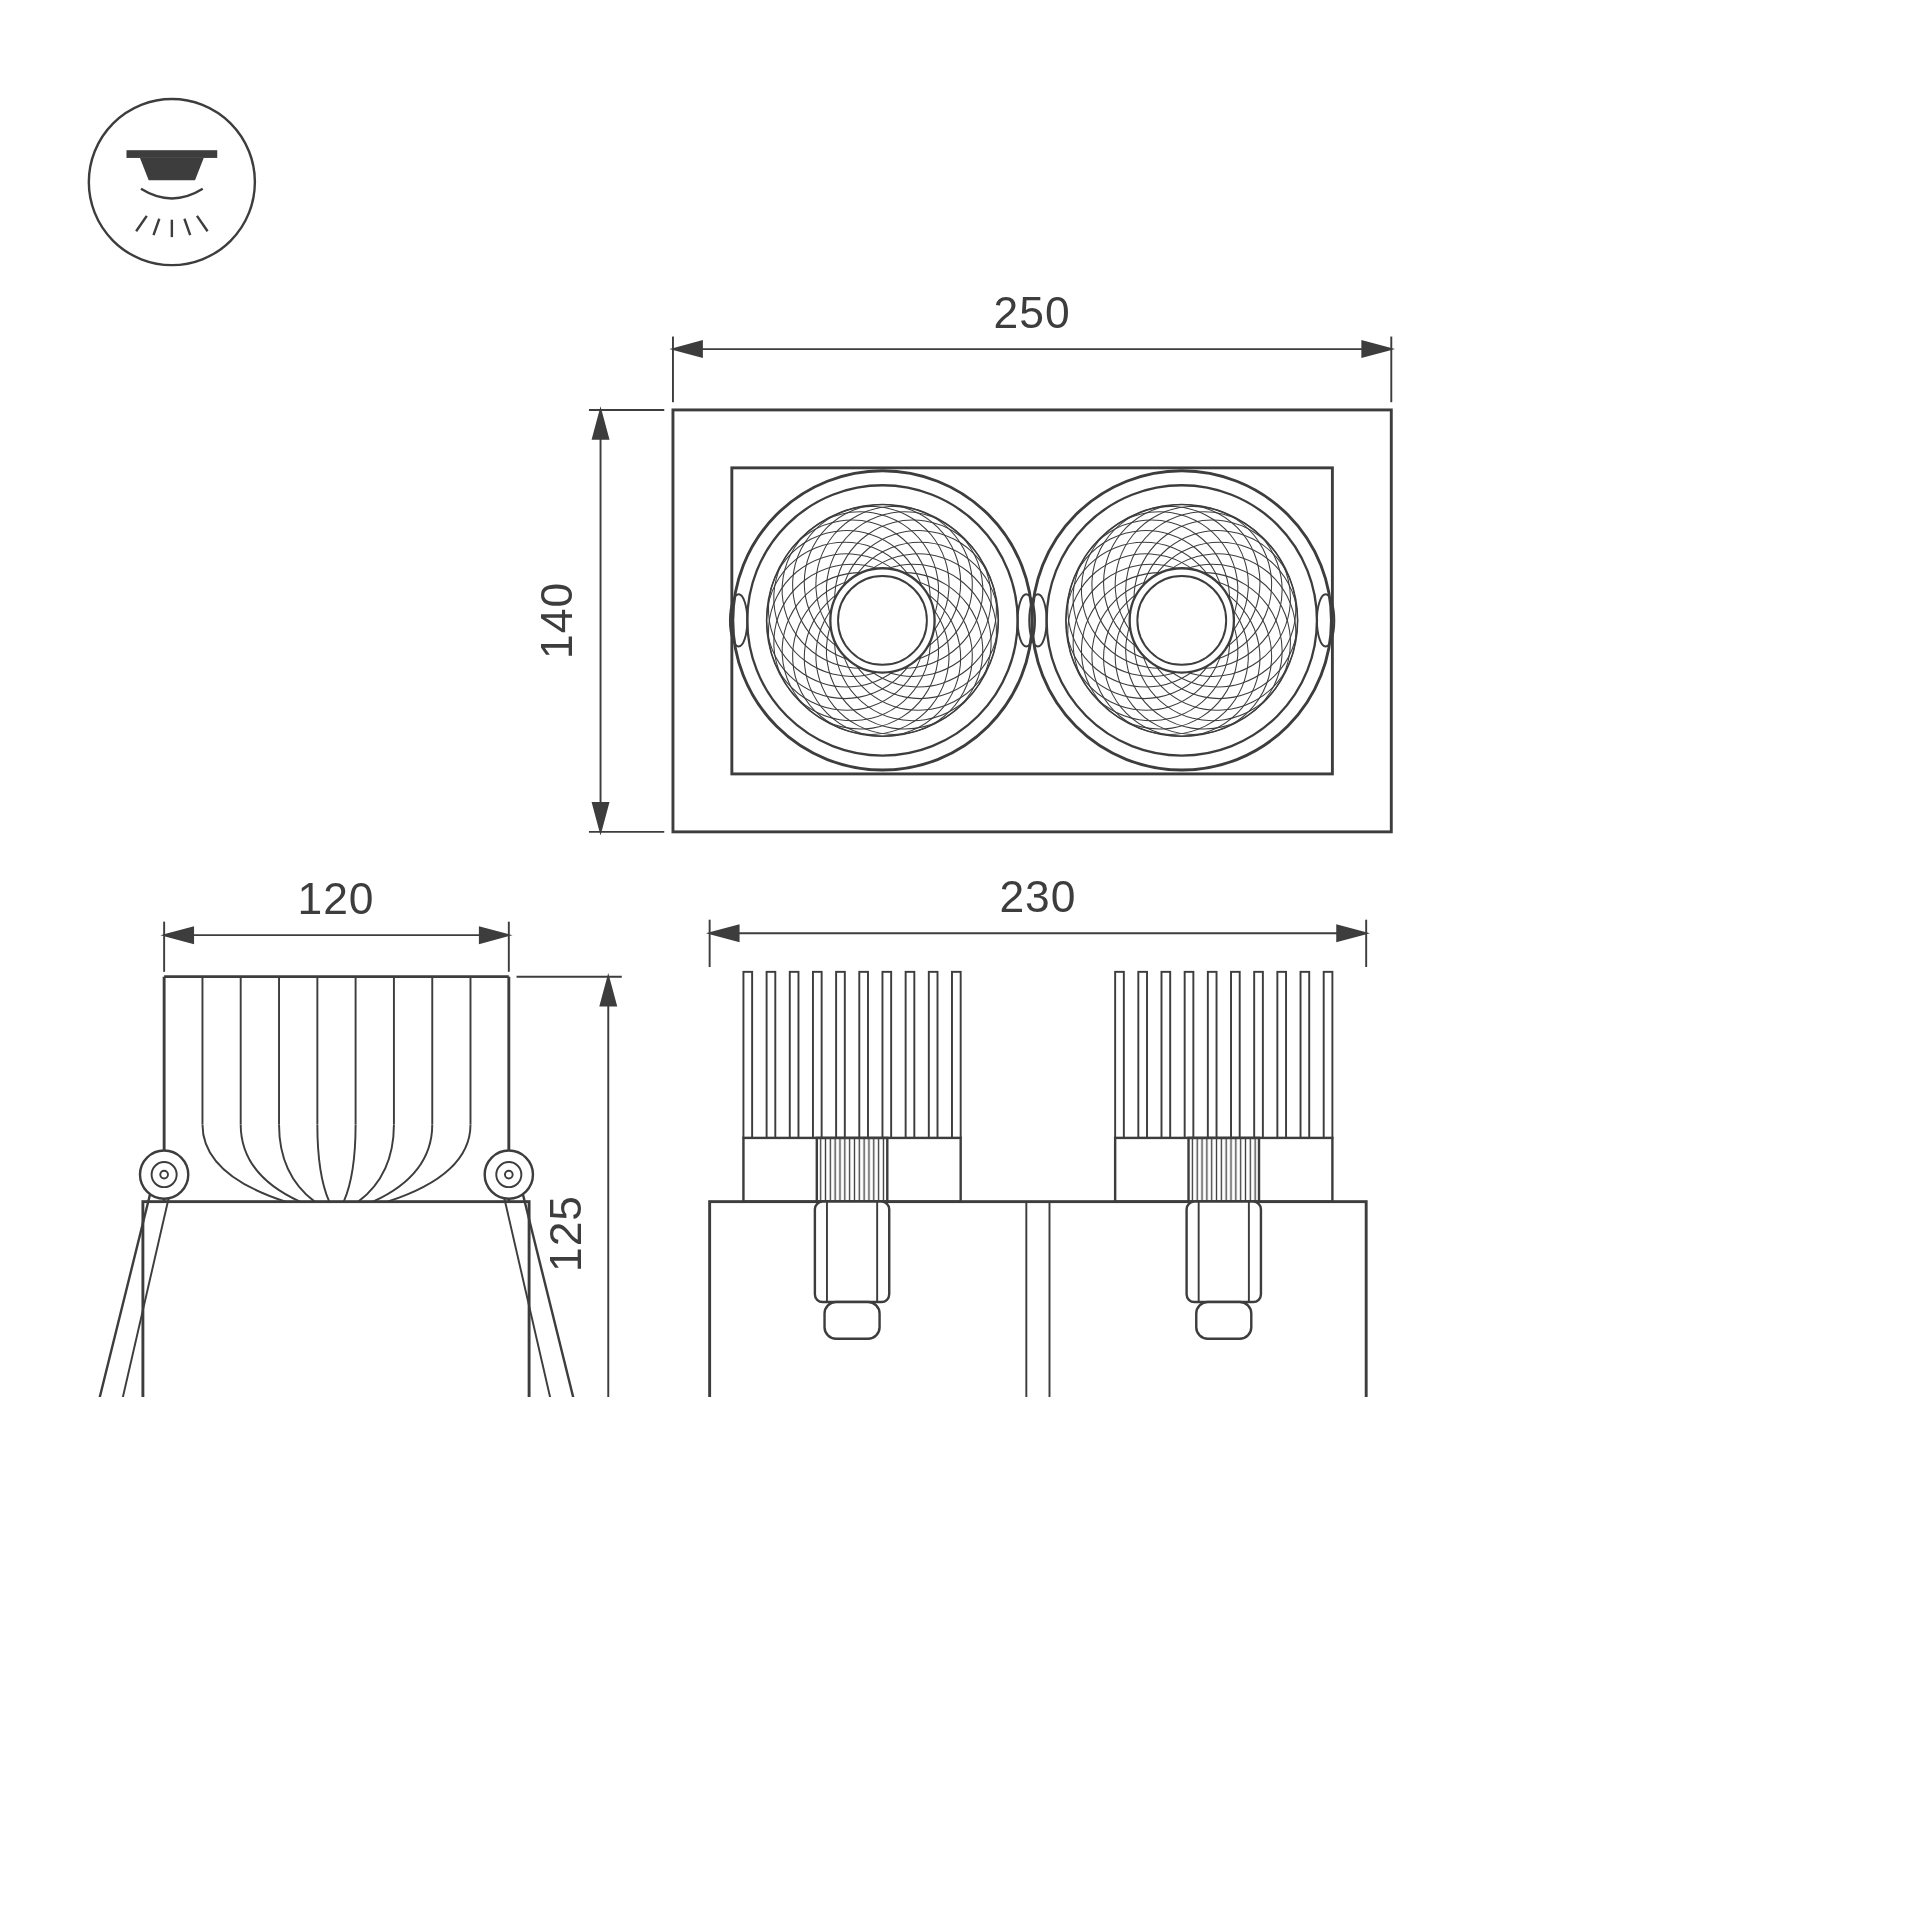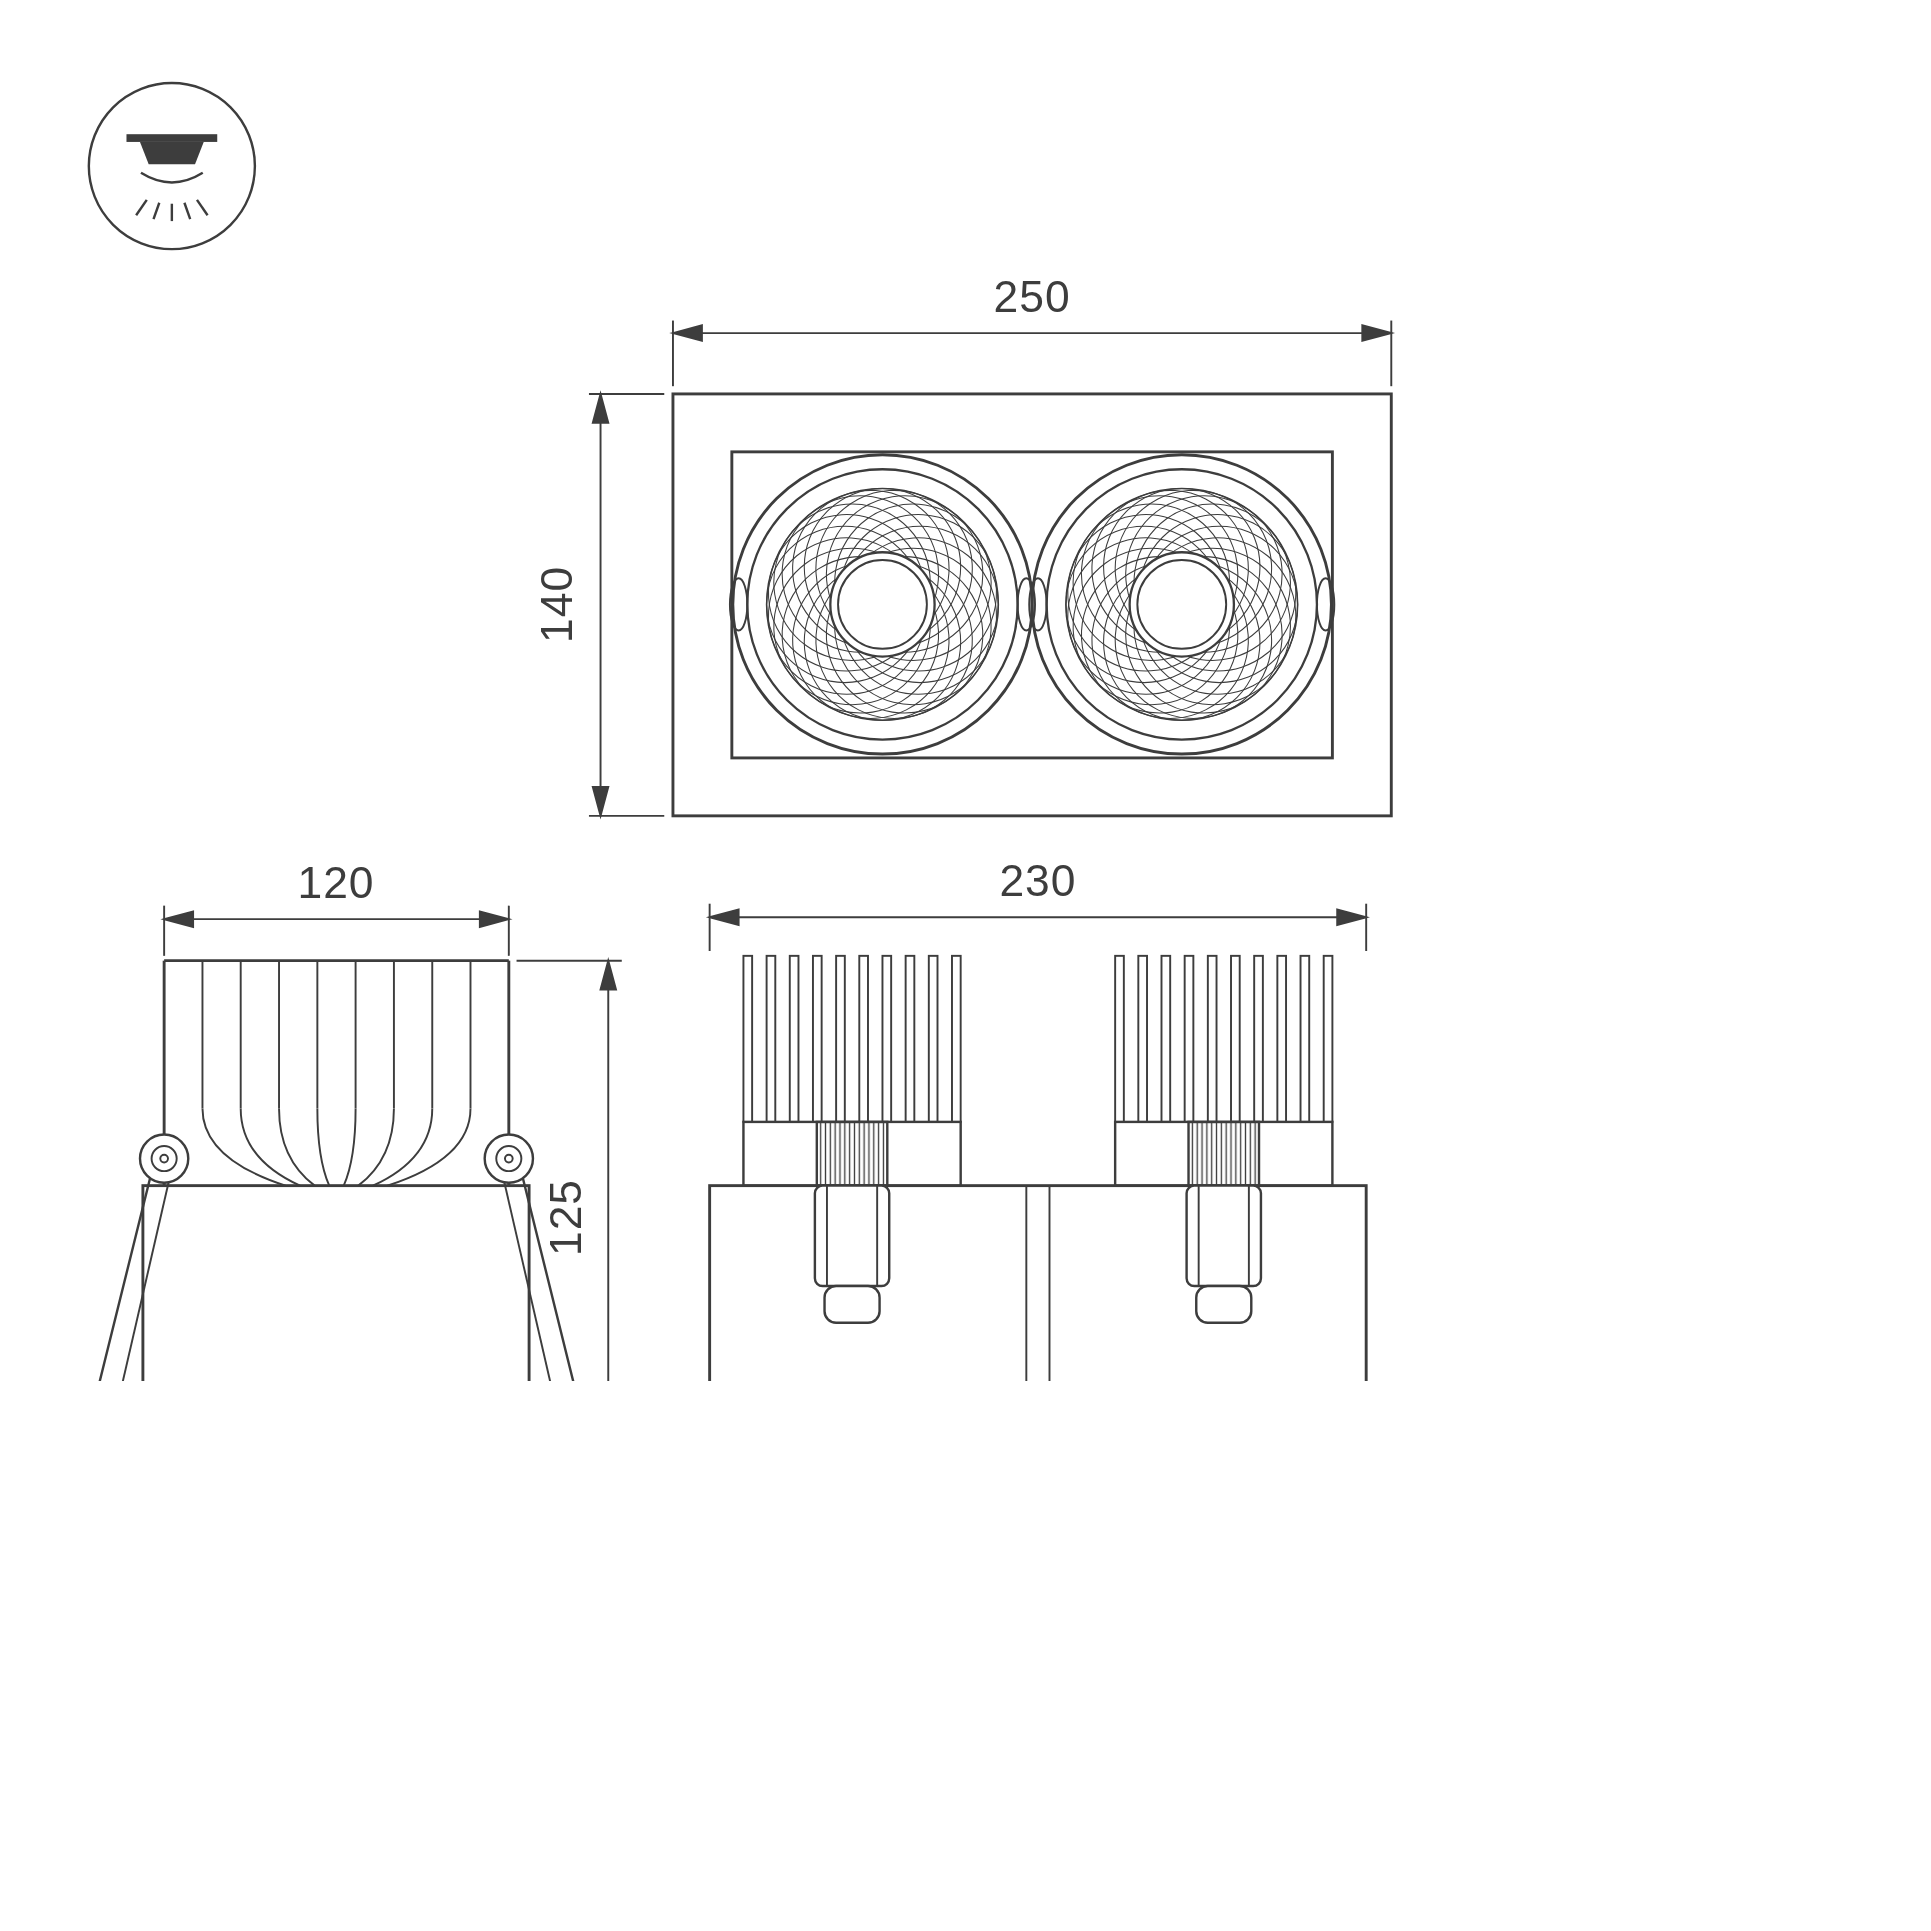--- a/index.html
+++ b/index.html
@@ -7,20 +7,21 @@
     padding: 0;
     background: #ffffff;
     font-family: "Liberation Sans", sans-serif;
   }
   .canvas {
     position: relative;
     width: 1931px;
     height: 1381px;
     background: #ffffff;
     overflow: hidden;
+    margin-top: 16px;
   }
   .canvas svg {
     position: absolute;
     left: 0;
     top: 0;
   }
   text.dim {
     font-family: "Liberation Sans", sans-serif;
     font-size: 46px;
     fill: #3d3d3d;

